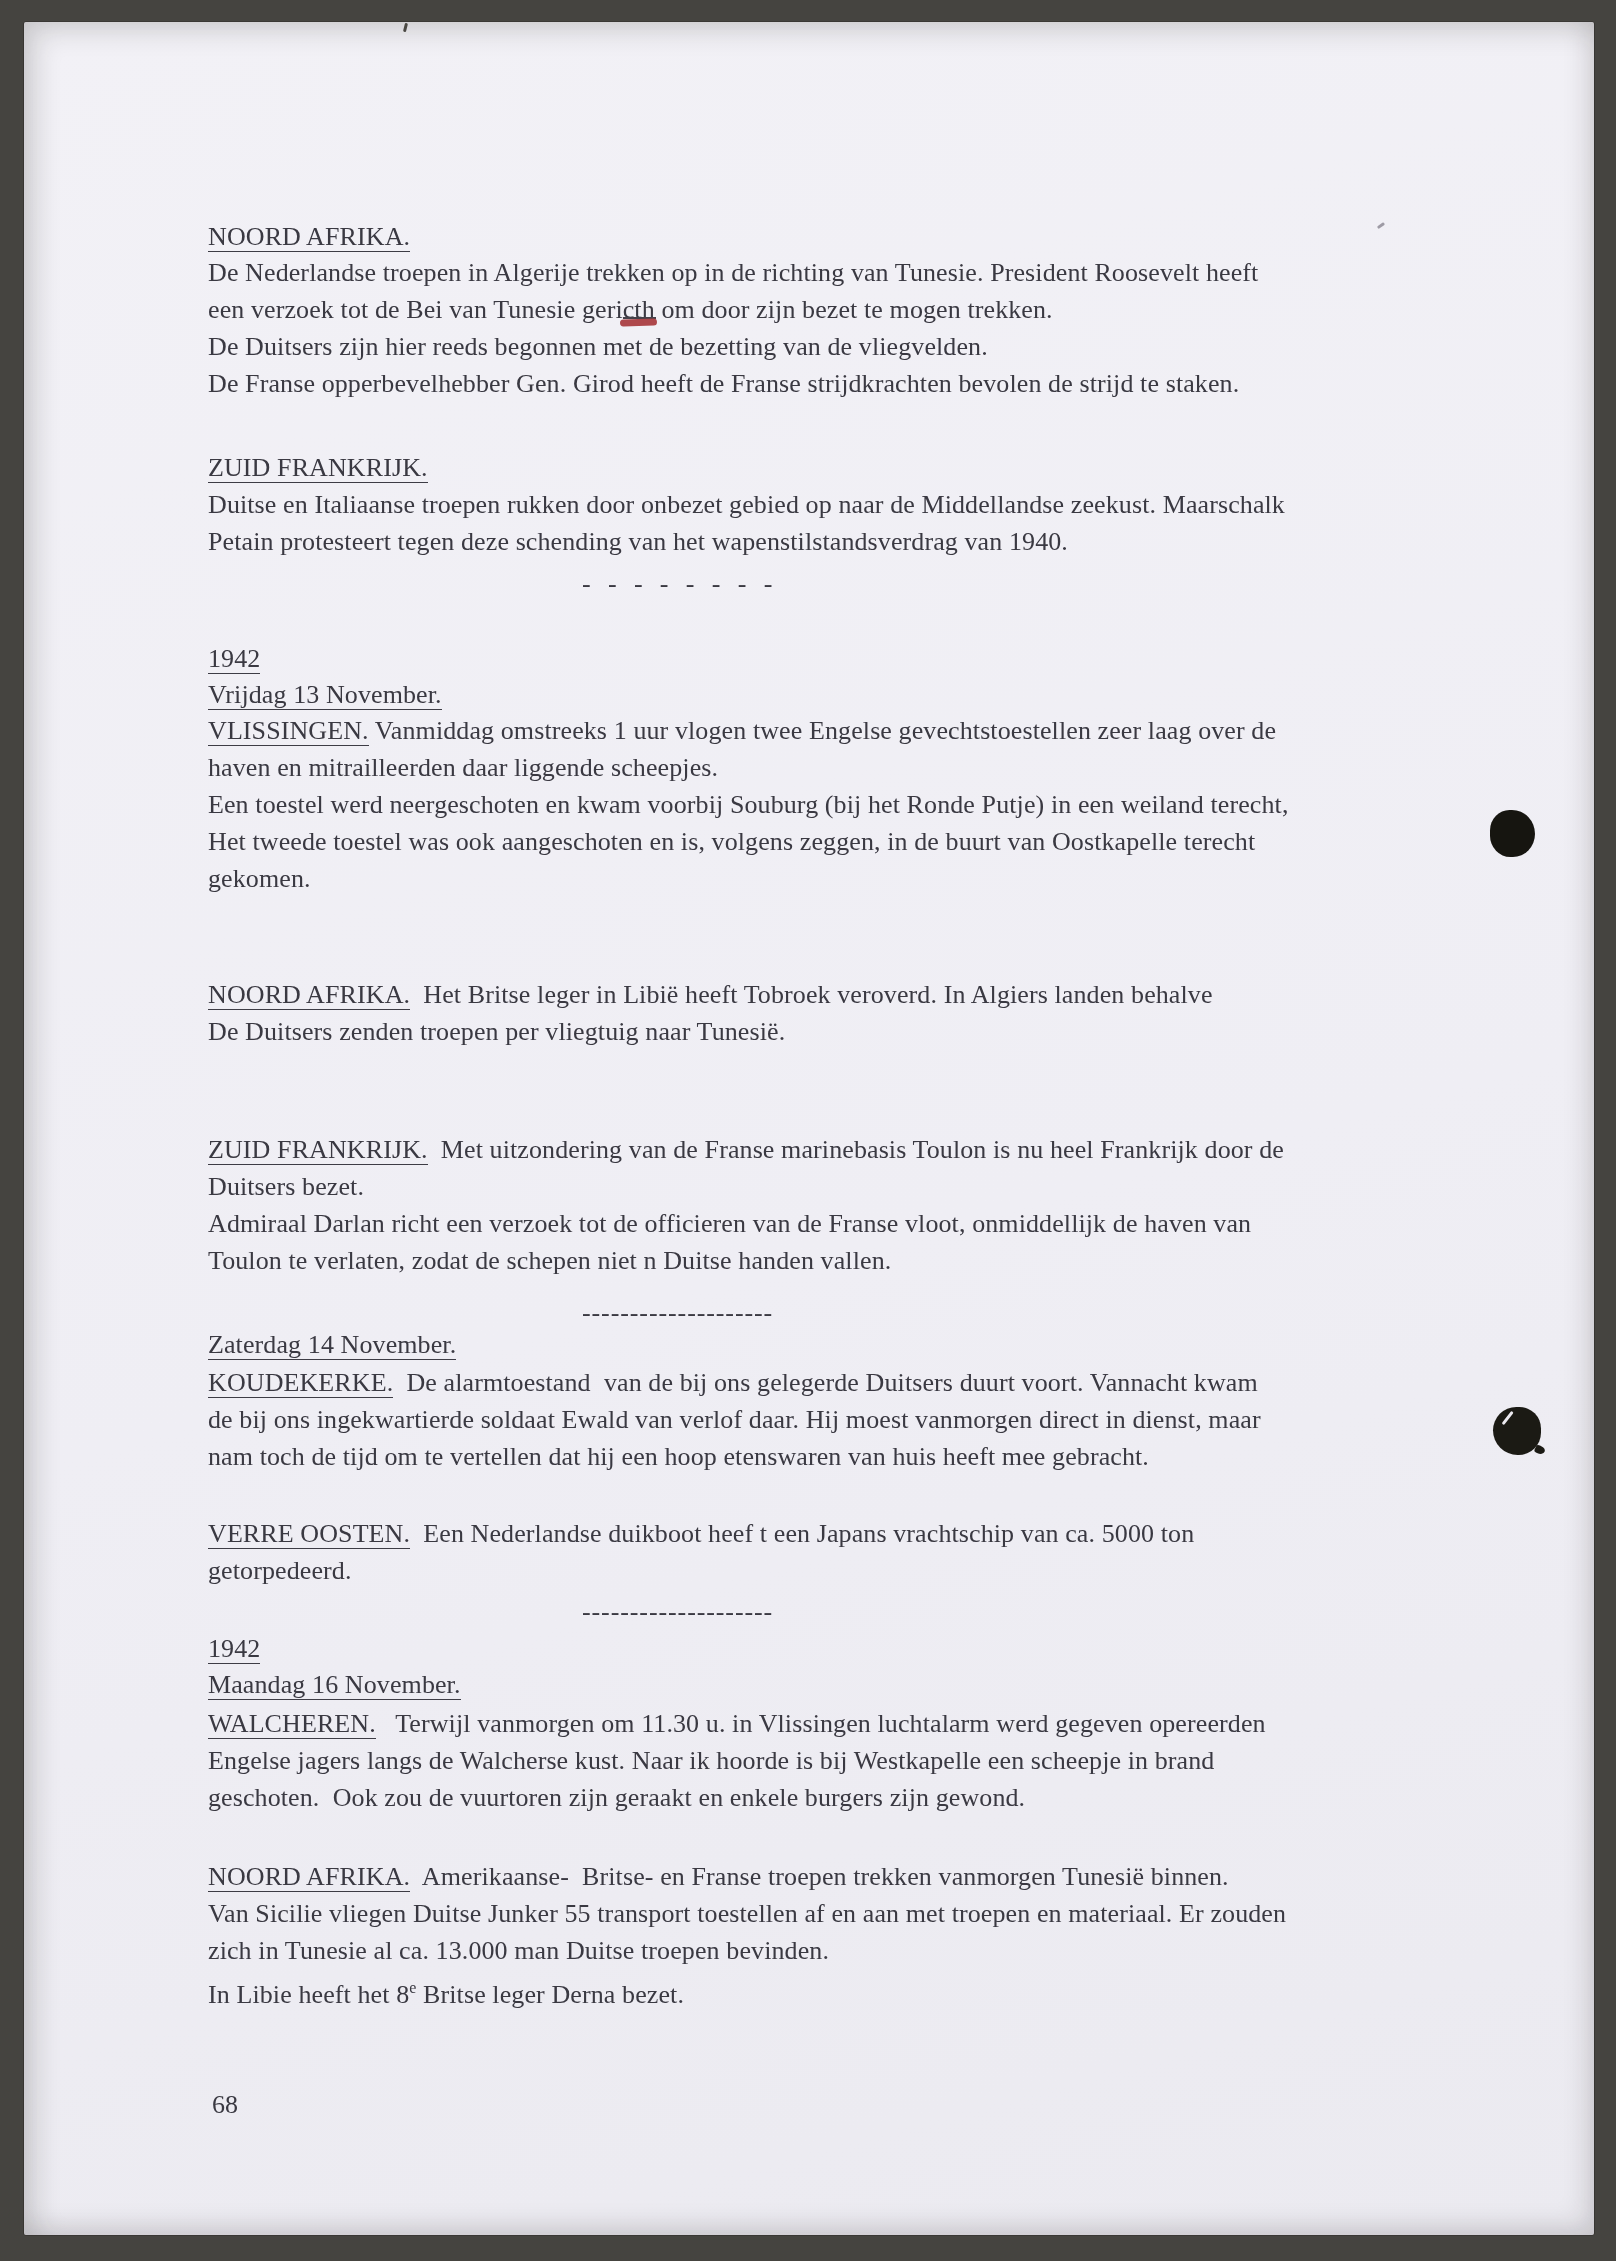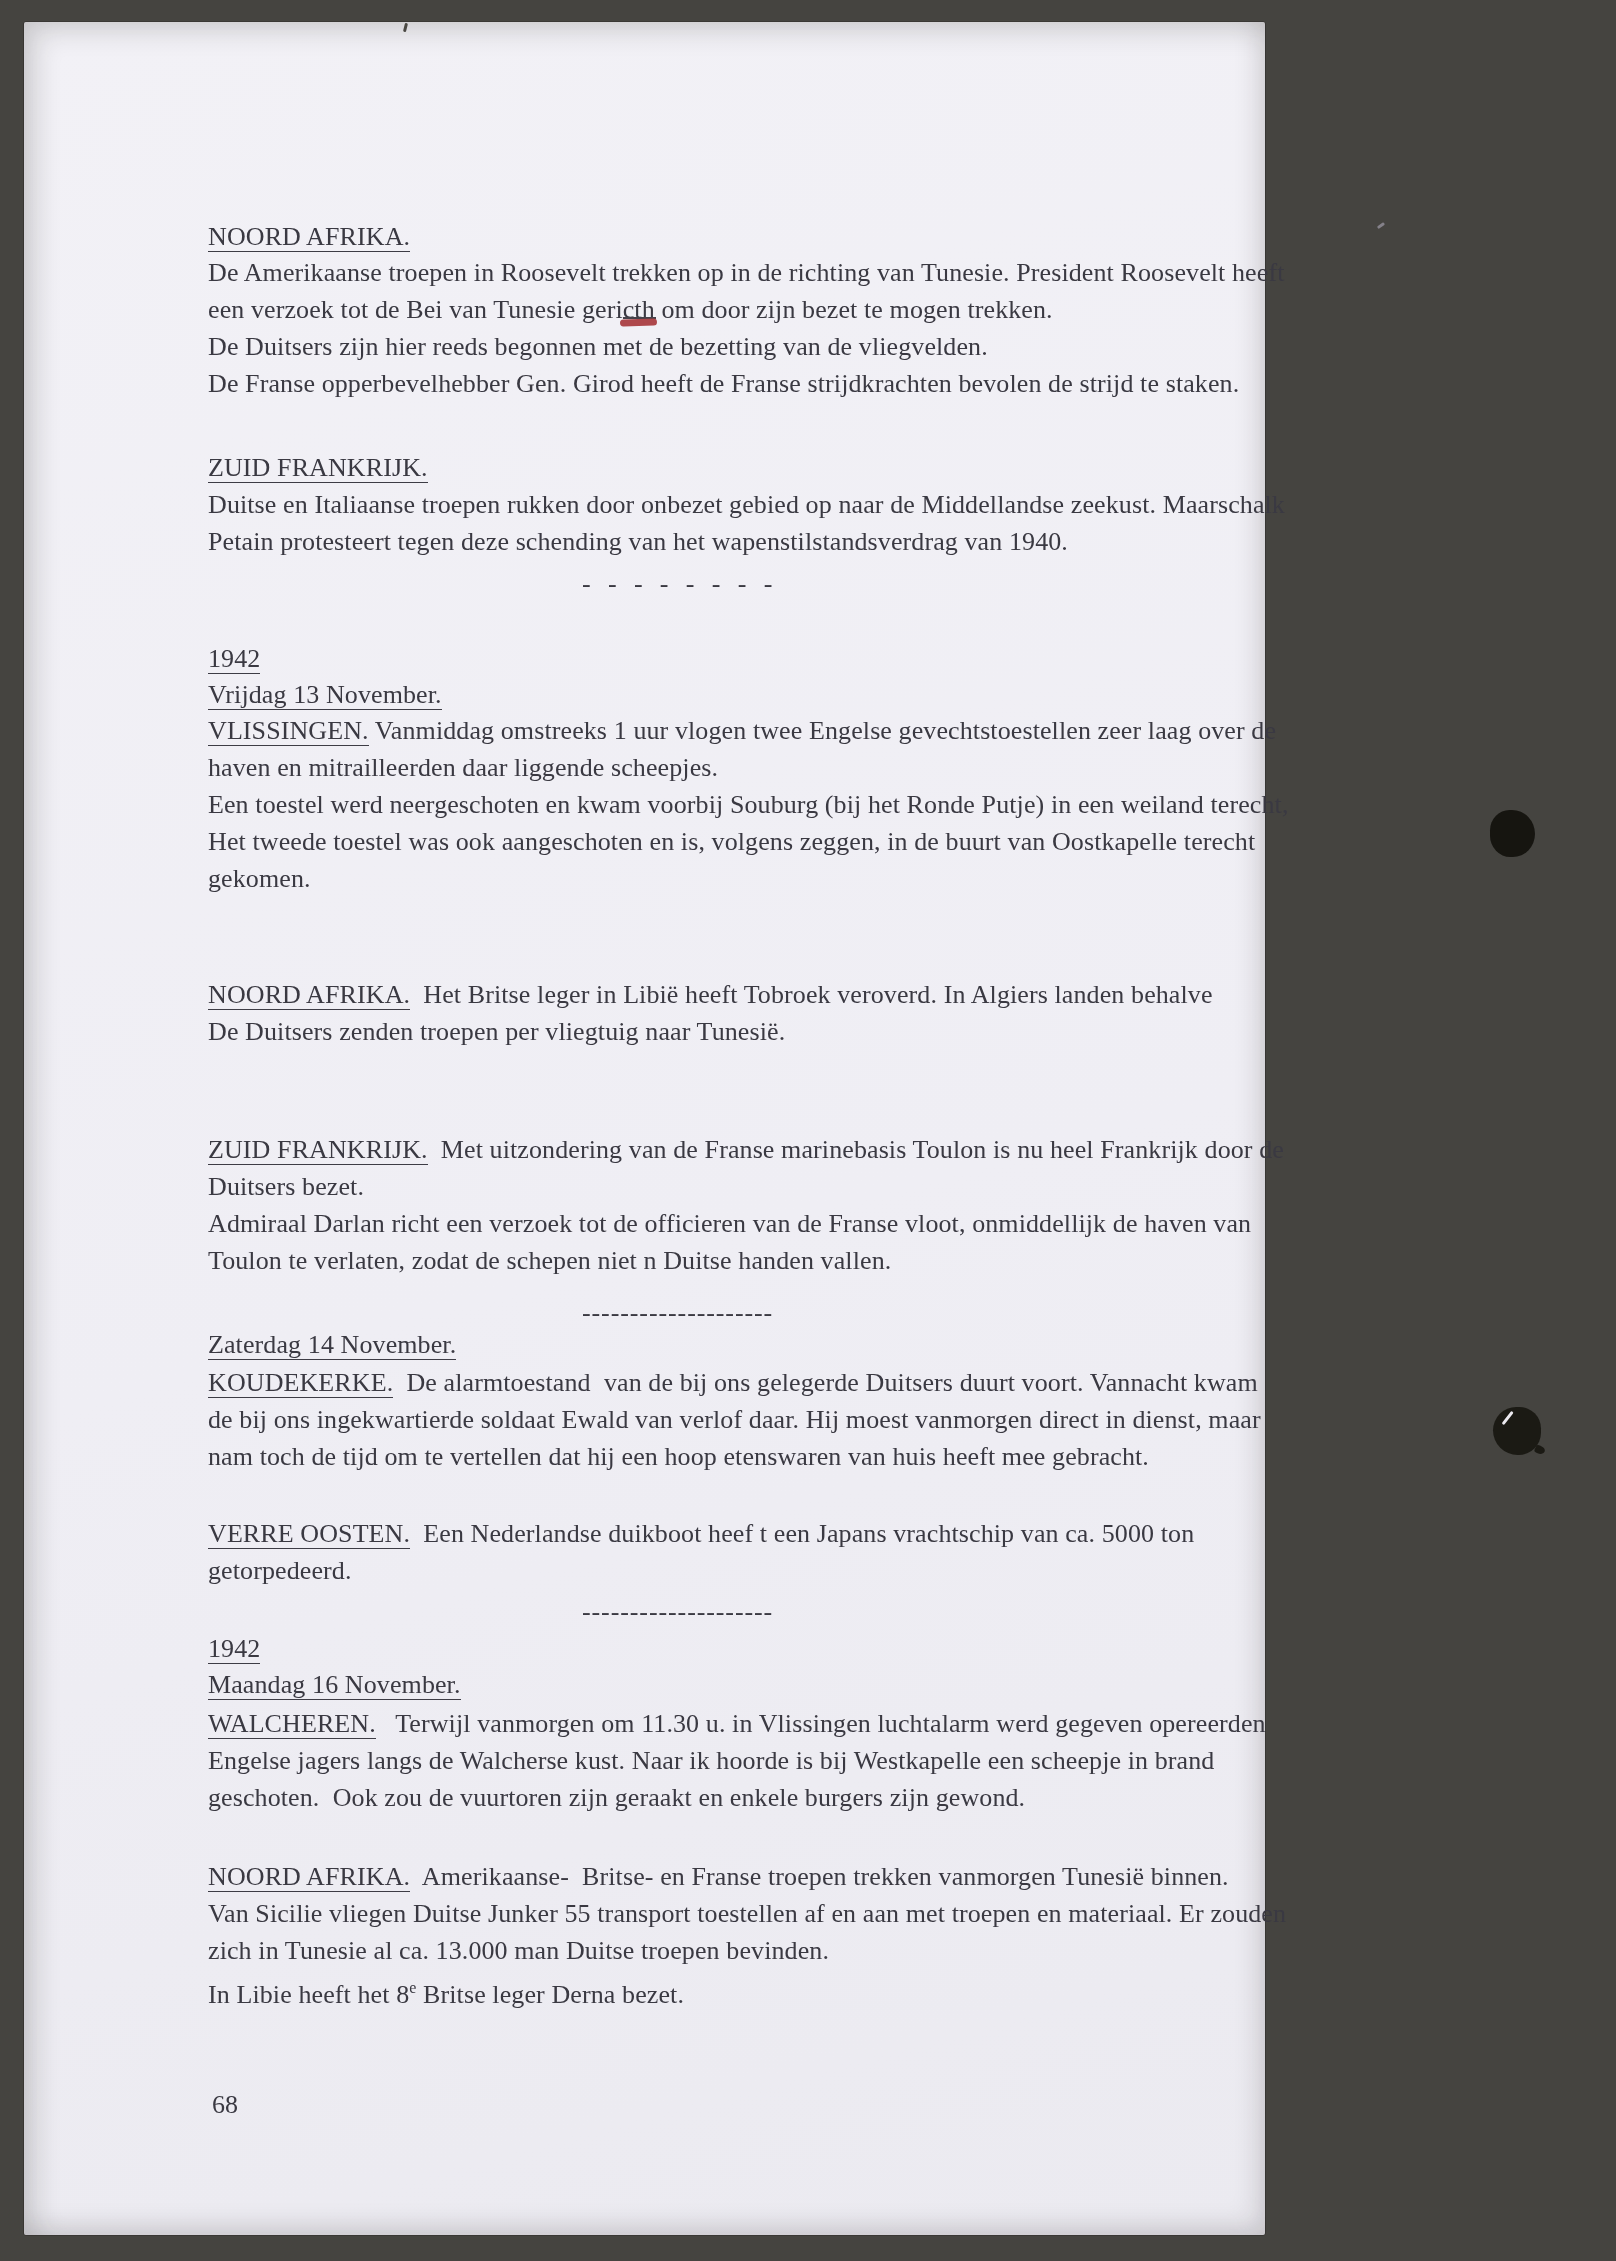--- a/index.html
+++ b/index.html
@@ -1,18 +1,18 @@
 <!DOCTYPE html>
 <html style="font-size:10px"><head>
 <meta charset="utf-8">
 <style>
   html,body{margin:0;padding:0;background:#42403c;}
   .canvas{position:relative;width:1617px;height:2261px;background:#454440;overflow:hidden;
           font-family:"Liberation Serif","DejaVu Serif",serif;}
-  .page{position:absolute;left:24px;top:22px;width:1241px;height:2213px;border-radius:1.9px;
+  .page{position:absolute;left:24px;top:22px;width:1570px;height:2213px;border-radius:1.9px;
         background:linear-gradient(165deg,#f2f1f6 0%,#efeef4 55%,#ebeaf0 100%);
         box-shadow:inset 11.4px 8.8px 26.5px rgba(30,28,24,.16),
                    inset -8.8px -10px 24px rgba(30,28,24,.12),
                    0 0 0 0.6px rgba(22,21,18,.45);}
   .block{position:absolute;left:184px;}
   .line{white-space:pre;height:37px;line-height:37px;font-size:26px;color:#3a3942;letter-spacing:0.1px;}
   .u{border-bottom:1.9px solid #3d3c45;}
   .divider{position:absolute;left:558px;}
   .divider.spaced .line{word-spacing:8.2px;letter-spacing:1.3px;}
   .divider.solid .line{letter-spacing:0.9px;}
@@ -38,21 +38,21 @@
 <body>
 
 <div class="canvas">
   <div class="page">
 
     <div class="block" style="top:196px">
       <div class="line"><span class="u">NOORD AFRIKA.</span></div>
     </div>
 
     <div class="block" style="top:232px">
-      <div class="line">De Amerikaanse troepen in Roosevelt trekken op in de richting van Tunesie. President Roosevelt heeft</div>
+      <div class="line">De Nederlandse troepen in Algerije trekken op in de richting van Tunesie. President Roosevelt heeft</div>
       <div class="line"><span>een verzoek tot de Bei van Tunesie geri</span><span class="corr">cth</span><span> om door zijn bezet te mogen trekken.</span></div>
       <div class="line">De Duitsers zijn hier reeds begonnen met de bezetting van de vliegvelden.</div>
       <div class="line">De Franse opperbevelhebber Gen. Girod heeft de Franse strijdkrachten bevolen de strijd te staken.</div>
     </div>
 
     <div class="block" style="top:427px">
       <div class="line"><span class="u">ZUID FRANKRIJK.</span></div>
     </div>
 
     <div class="block" style="top:464px">

